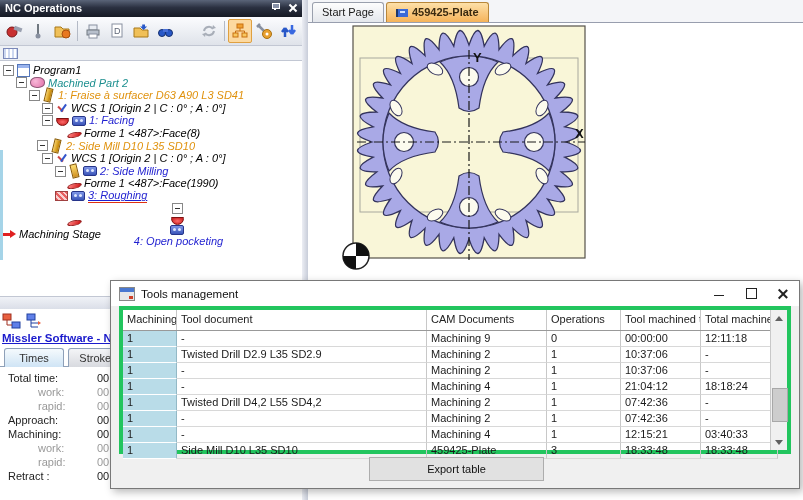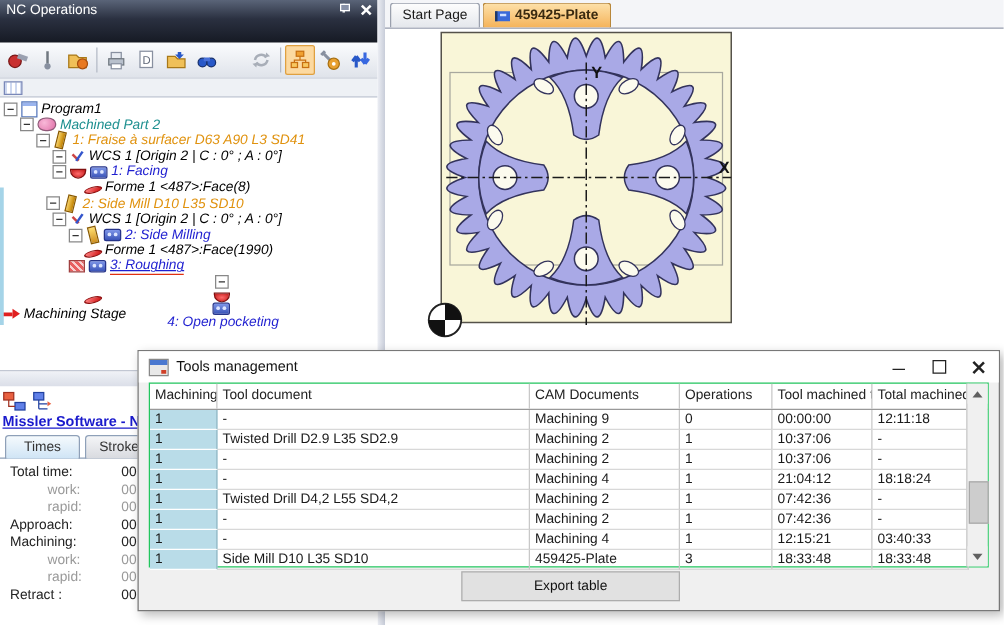--- a/index.html
+++ b/index.html
@@ -1,21 +1,21 @@
 <!DOCTYPE html>
 <html><head>
 <meta charset="utf-8">
 <style>
   html,body{margin:0;padding:0}
   body{width:803px;height:500px;position:relative;overflow:hidden;background:#fff;
        font-family:"Liberation Sans",sans-serif;font-size:11px;color:#1a1a1a;}
   
   #left-panel{position:absolute;left:0;top:0;width:302px;height:500px;background:#fff;z-index:2;}
-  #nc-titlebar{height:34px;background:linear-gradient(#5a6478,#2a3040 45%,#161a24);
-    color:#fff;font-weight:normal;font-size:11px;line-height:17px;padding-left:5px;position:relative;}
+  #nc-titlebar{height:17px;background:linear-gradient(#5a6478,#2a3040 45%,#161a24);
+    color:#fff;font-weight:bold;font-size:11px;line-height:17px;padding-left:5px;position:relative;}
   #nc-titlebar .winbtns{position:absolute;right:3px;top:2px;display:flex;gap:6px;}
   .pinbtn,.xbtn{width:12px;height:12px;position:relative;cursor:pointer;}
   .pinbtn::before{content:"";position:absolute;left:5px;top:1px;width:2px;height:7px;background:#fff;}
   .pinbtn::after{content:"";position:absolute;left:3px;top:1px;width:6px;height:4px;border:1px solid #fff;background:#8892a8;}
   .xbtn::before,.xbtn::after{content:"";position:absolute;left:5px;top:1px;width:2px;height:10px;background:#fff;}
   .xbtn::before{transform:rotate(45deg);} .xbtn::after{transform:rotate(-45deg);}
   #nc-toolbar{height:28px;background:linear-gradient(#fbfcfe,#dfe3ea);border-bottom:1px solid #c2c7d3;
     display:flex;align-items:center;padding:0 2px;}
   .tbtn{width:24px;height:24px;display:flex;align-items:center;justify-content:center;border-radius:2px;}
   .tbtn.active{background:#fcd9a0;border:1px solid #dfa040;width:22px;height:22px;}
@@ -95,21 +95,21 @@
     background:linear-gradient(#4a78d0 0 4px,#e8e8e8 4px);position:relative;}
   .form-icon::after{content:"";position:absolute;right:1px;bottom:1px;width:4px;height:3px;background:#d04028;}
   #dlg-title{font-size:11.5px;color:#111;}
   #dlg-controls{position:absolute;right:0;top:0;display:flex;}
   .dc{width:32px;height:25px;position:relative;}
   .minimize-glyph::after{content:"";position:absolute;left:11px;top:14px;width:10px;height:1px;background:#222;}
   .maximize-glyph::after{content:"";position:absolute;left:11px;top:7px;width:9px;height:9px;border:1px solid #222;}
   .close-glyph::before,.close-glyph::after{content:"";position:absolute;left:15px;top:7px;width:1.5px;height:12px;background:#222;}
   .close-glyph::before{transform:rotate(45deg);} .close-glyph::after{transform:rotate(-45deg);}
   #dlg-table{position:absolute;left:8px;top:25px;width:672px;height:148px;background:#fff;
-    border:1px solid #22c55e;box-sizing:border-box;}
+    border:4px solid #22c55e;box-sizing:border-box;}
   #table-header{display:flex;height:20px;border-bottom:1px solid #999;}
   .hcell{border-right:1px solid #c8c8c8;padding:3px 0 0 4px;font-size:11px;color:#222;
     box-sizing:border-box;overflow:hidden;white-space:nowrap;flex:none;}
   .drow{display:flex;height:16px;}
   .dcell{border-right:1px solid #c8c8c8;border-bottom:1px solid #d8d8d8;padding:1px 0 0 4px;
     font-size:11px;box-sizing:border-box;overflow:hidden;white-space:nowrap;flex:none;}
   .dcell.key{background:#b9dce8;border-bottom:1px solid #fff;border-right:1px solid #93b9c6;}
   #vscroll{position:absolute;right:0;top:0;bottom:0;width:16px;background:#f0f0f0;border-left:1px solid #c8c8c8;}
   .sb-arrow{position:absolute;left:0;width:16px;height:16px;background:#f0f0f0;}
   .sb-arrow.up{top:0;} .sb-arrow.down{bottom:0;}

